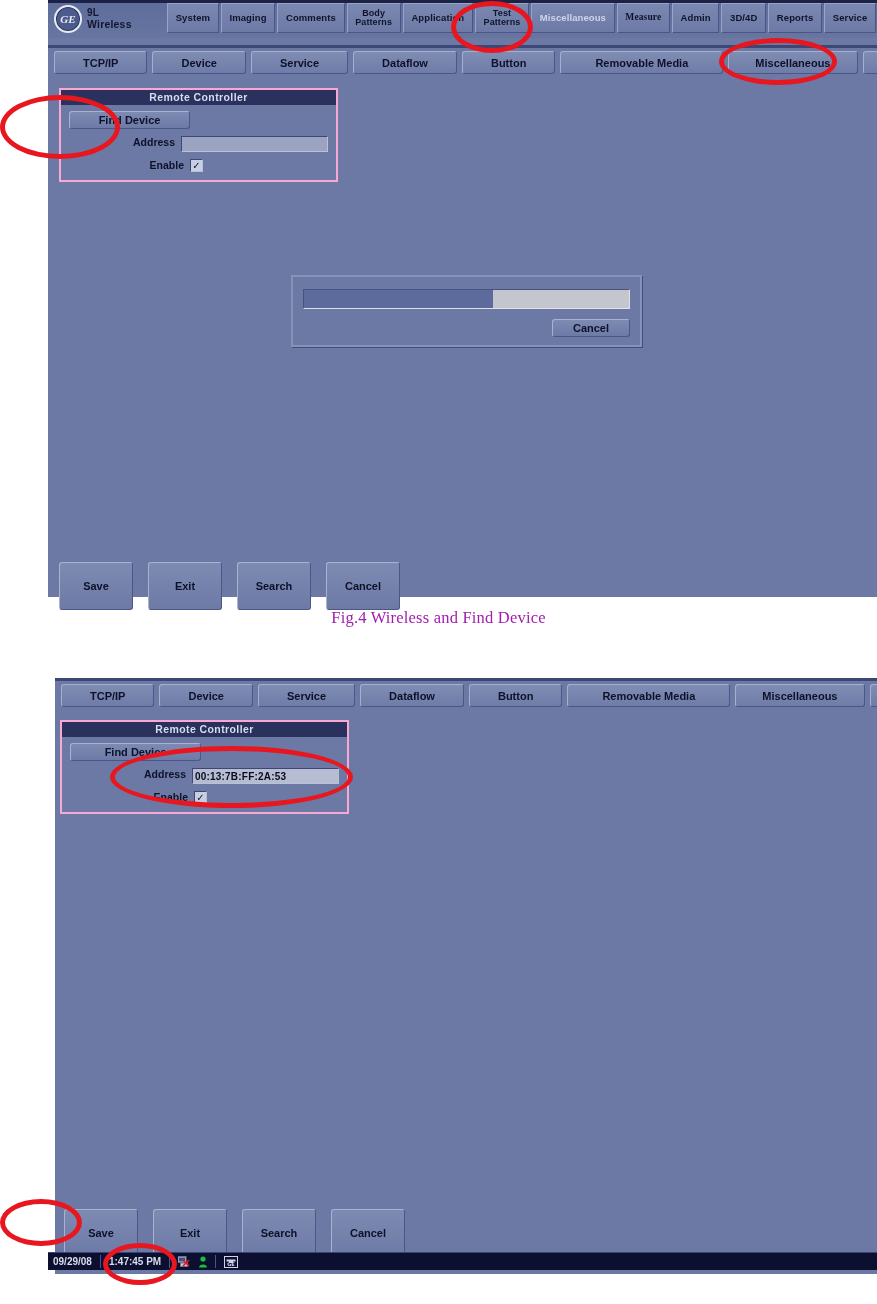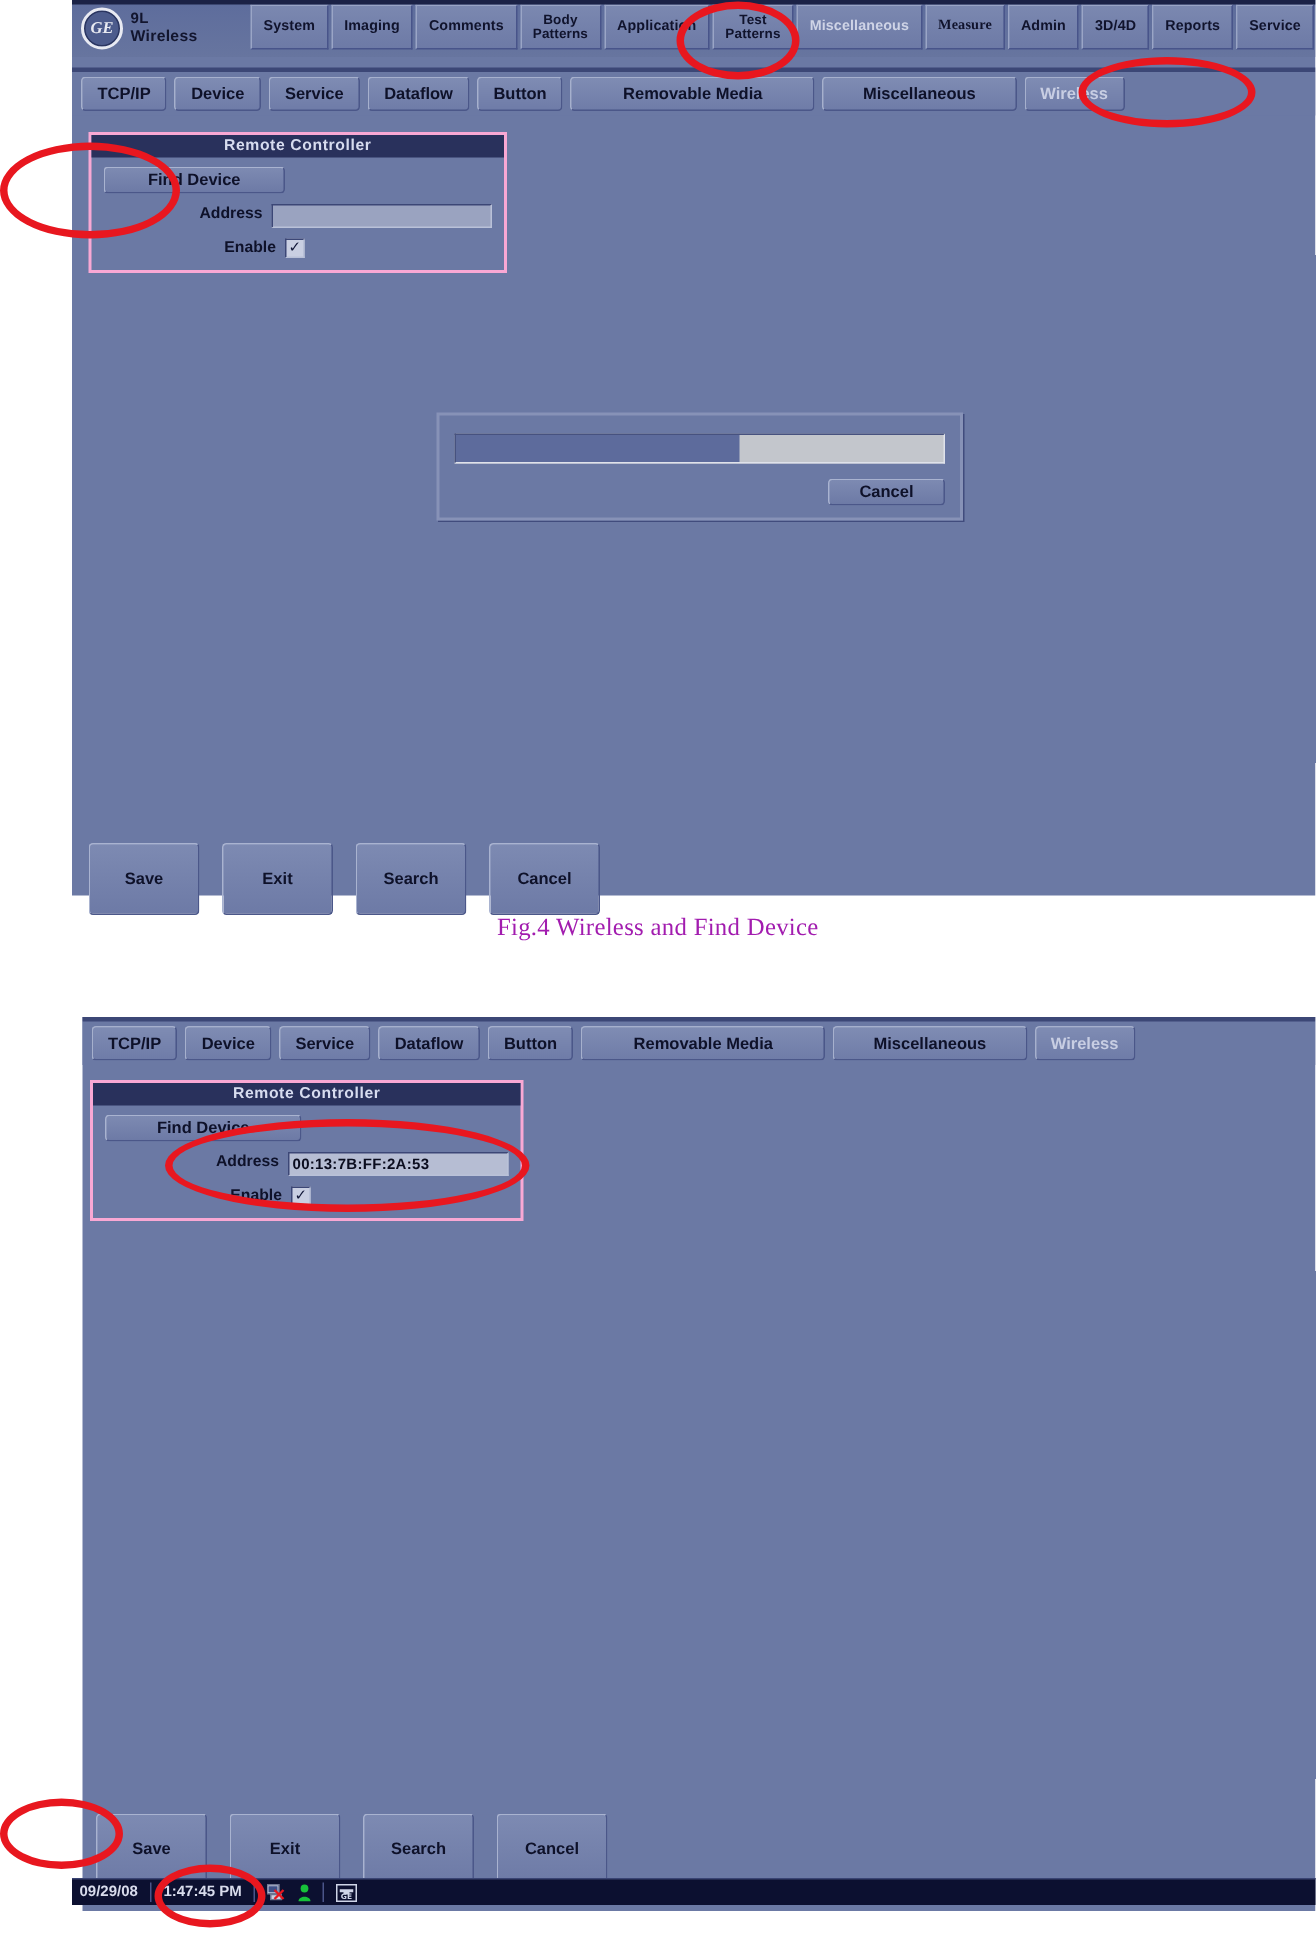--- a/index.html
+++ b/index.html
@@ -62,21 +62,21 @@
   .tabbar::before{
     content:""; position:absolute; left:0; right:0; top:-3px; height:3px; background:#3c4776;
   }
   .tab {
     height:21px; border-radius:3px;
     background: linear-gradient(#7f8cb3, #6f7ca8);
     border:1px solid #a6b0cd;
     border-right-color:#4b5789; border-bottom-color:#4b5789;
     color:#0e1129; font-size:11px; font-weight:bold;
     display:flex; align-items:center; justify-content:center;
-    padding:0 10px; cursor:default; white-space:nowrap;
+    padding:0 28px; cursor:default; white-space:nowrap;
   }
   .tab.sel { color:#c8cee3; }
   .tab.wide { flex:0 0 auto; padding:0 34px; }
   .tab.wide2 { flex:0 0 auto; padding:0 26px; }
 
   .panel {
     position:absolute;
     border:2px solid #f9a8d4;
     background:#6b79a4;
   }

